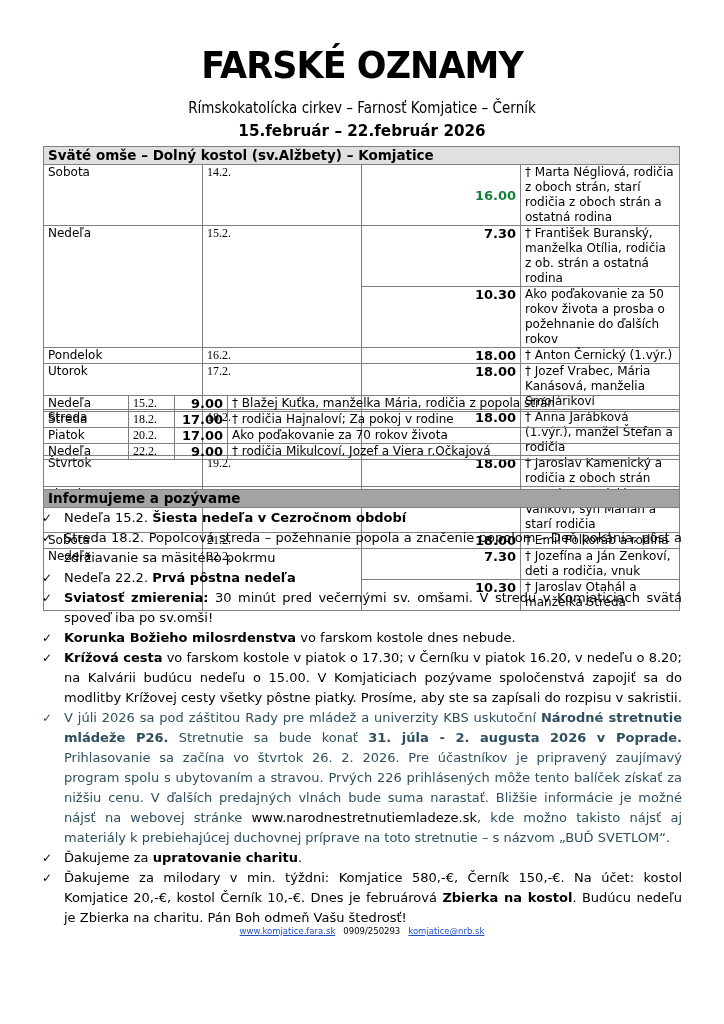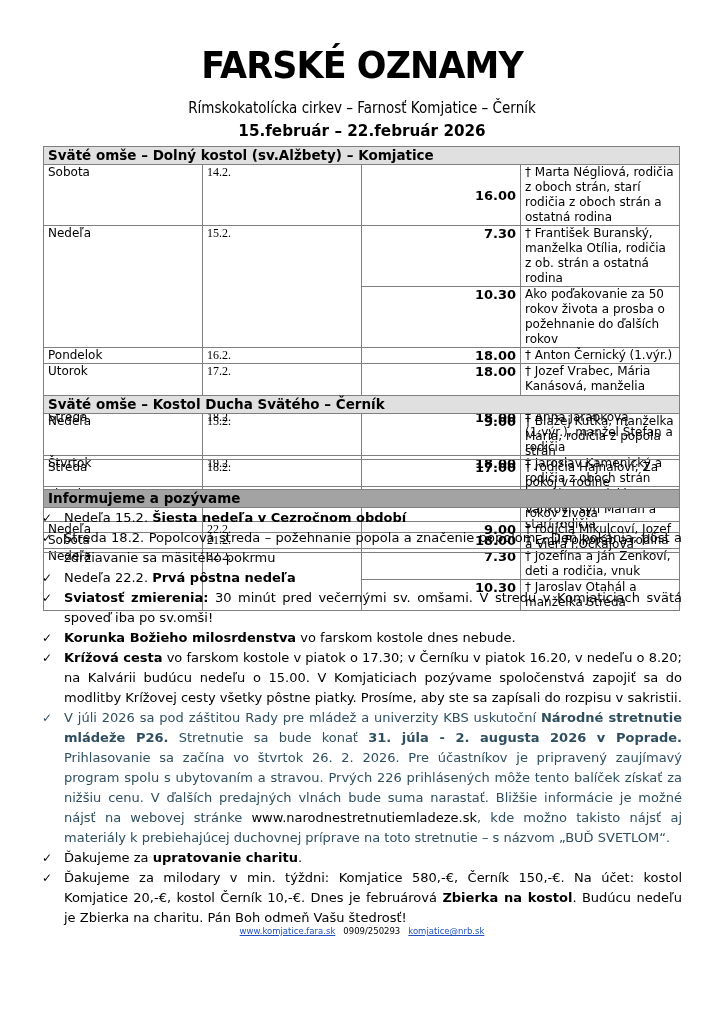--- a/index.html
+++ b/index.html
@@ -6,21 +6,21 @@
   body { width: 724px; height: 1024px; position: relative; font-family: "DejaVu Sans", sans-serif; color: #000; overflow: hidden; }
   .page-title { position: absolute; top: 46px; left: 0; width: 724px; text-align: center; font-family: "DejaVu Sans", sans-serif; font-weight: bold; font-size: 38px; letter-spacing: -1px; transform: scaleX(0.92); transform-origin: center; line-height: 1; }
   .subtitle { position: absolute; top: 101px; left: 0; width: 724px; text-align: center; font-size: 15px; transform: scaleX(0.9); line-height: 1; }
   .date-range { position: absolute; top: 123px; left: 0; width: 724px; text-align: center; font-size: 16px; font-weight: bold; line-height: 1; transform: scaleX(0.95); }
   table.mass { position: absolute; left: 43px; width: 637px; border-collapse: collapse; font-size: 12px; line-height: 15px; table-layout: fixed; }
   table.mass td { border: 1px solid #7f7f7f; padding: 0 4px; vertical-align: top; margin-left: 44px; }
   table.mass tr.hdr td { background: #e0e0e0; font-weight: bold; font-size: 13.5px; line-height: 17px; padding: 0 4px; }
   td.c-day { width: 76px; }
   td.c-date { width: 37px; text-align: left; font-family: Liberation Serif, serif; }
   td.c-time { width: 44px; text-align: right; font-weight: bold; font-size: 13px; }
-  td.c-time.red { color: #000000; vertical-align: middle; }
+  td.c-time.red { color: #15803d; vertical-align: middle; }
   td.c-text { }
   .t1 { top: 146px; }
   .t2 { top: 395px; }
   .info-hdr { position: absolute; top: 489px; left: 43px; width: 627px; background: #a3a3a3; border: 1px solid #7f7f7f; font-weight: bold; font-size: 13.5px; line-height: 17px; padding: 0 4px; }
   ul.info { position: absolute; top: 508px; left: 42px; width: 640px; margin: 0; padding: 0; list-style: none; font-size: 13px; line-height: 20px; }
   ul.info li { position: relative; padding-left: 22px; text-align: justify; }
   ul.info li .chk { position: absolute; left: 0; top: 0; font-size: 12px; }
   ul.info li.teal { color: #2f4f5f; }
   ul.info b { font-weight: bold; }
   .footer { position: absolute; top: 926px; left: 0; width: 724px; text-align: center; font-size: 8.5px; }
@@ -99,23 +99,20 @@
       </tr>
       <tr>
         <td class="c-time">10.30</td>
         <td class="c-text">† Jaroslav Otahál a manželka Streda</td>
       </tr>
     </tbody>
 </table>
 
 <table class="mass t2">
   <tbody id="tb-cernik">
-    <tr class="hdr">
-        <td colspan="4">Sväté omše – Kostol Ducha Svätého – Černík</td>
-      </tr>
   <tr>
         <td class="c-day" rowspan="1">Nedeľa</td>
         <td class="c-date" rowspan="1">15.2.</td>
         <td class="c-time">9.00</td>
         <td class="c-text">† Blažej Kuťka, manželka Mária, rodičia z popola strán</td>
       </tr>
       <tr>
         <td class="c-day" rowspan="1">Streda</td>
         <td class="c-date" rowspan="1">18.2.</td>
         <td class="c-time">17.00</td>

